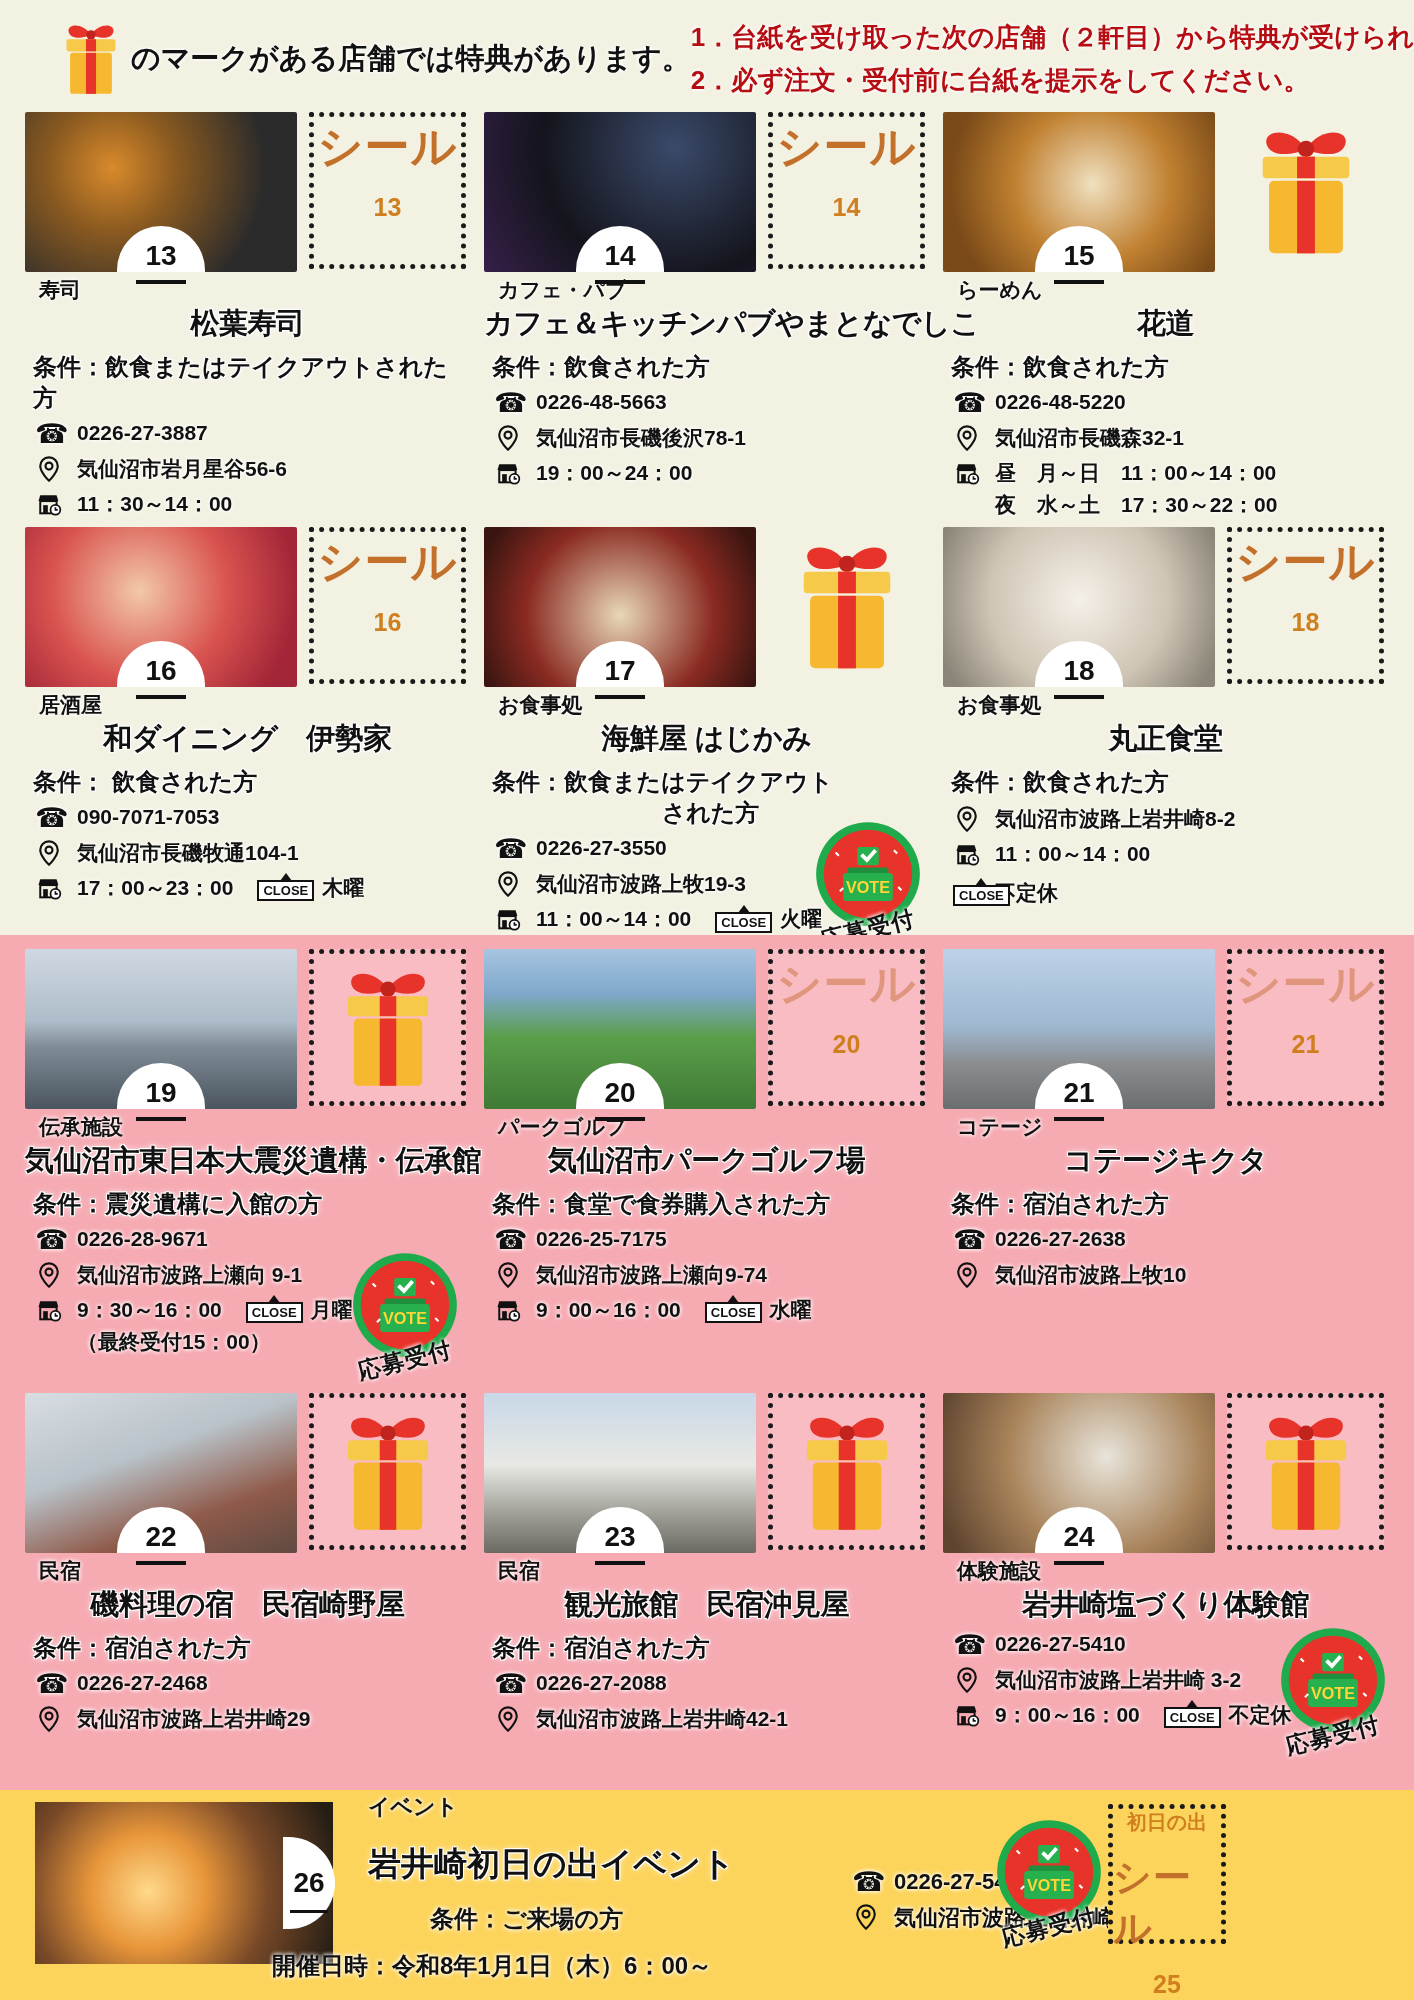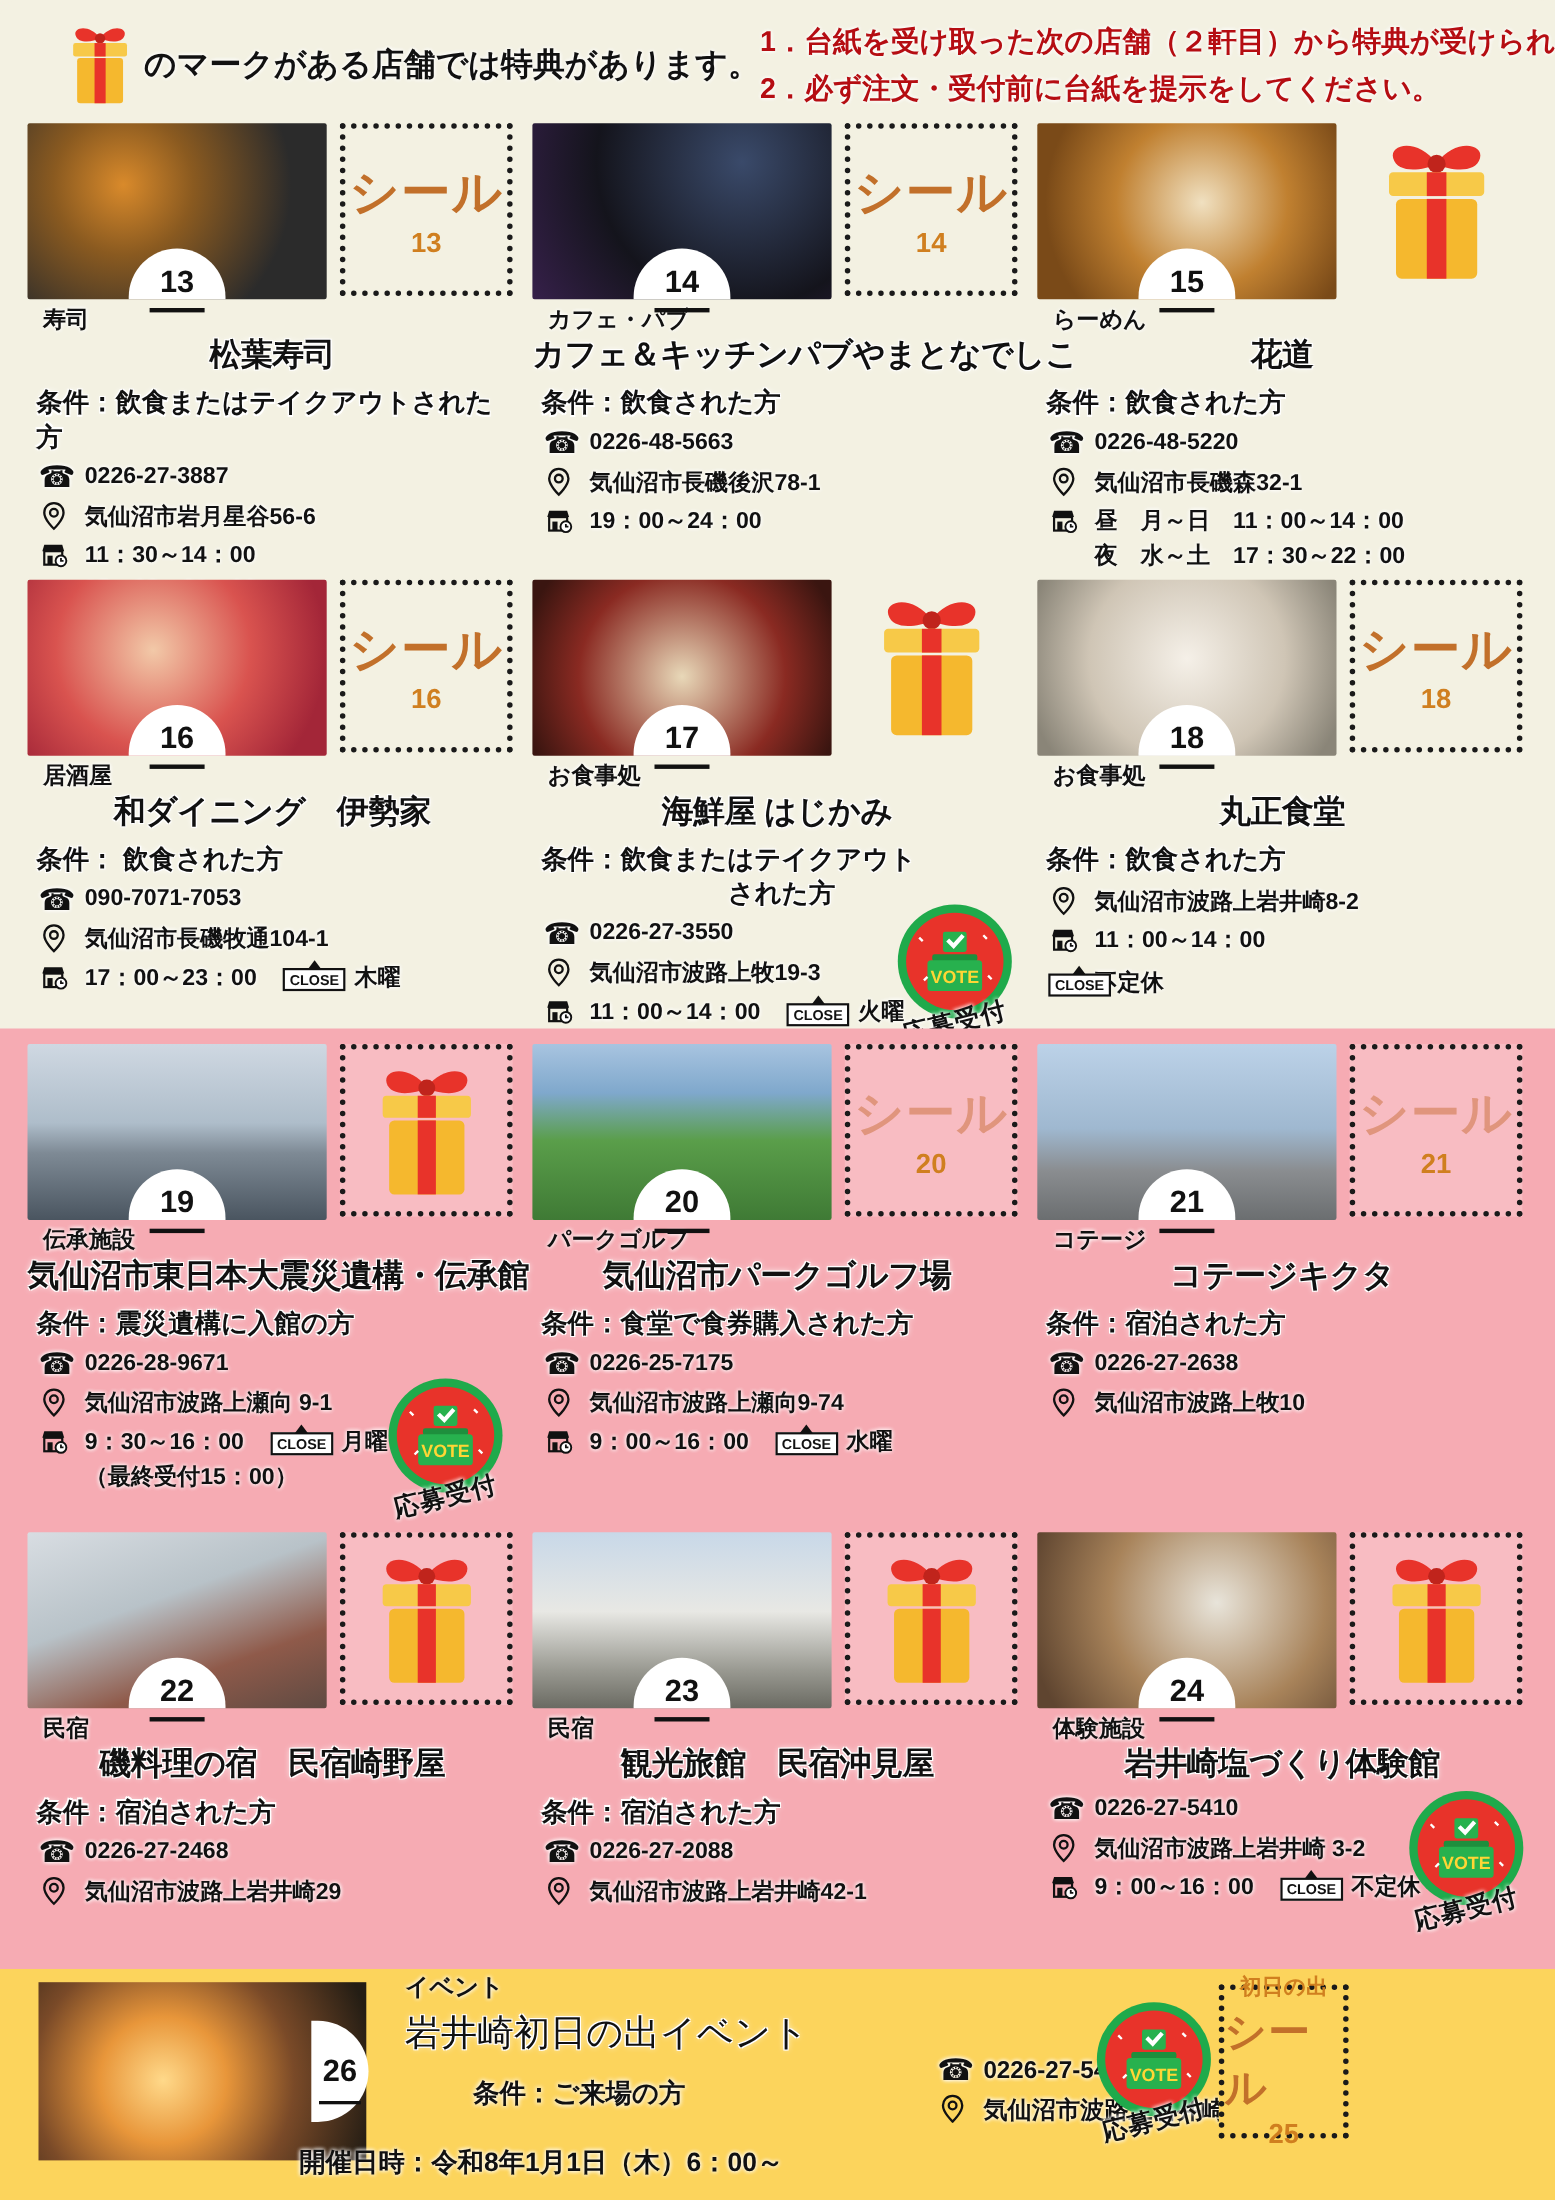--- a/index.html
+++ b/index.html
@@ -46,21 +46,21 @@
   .ic-svg { width:28px; height:28px; display:block; }
   .hours-lines .hl { display:flex; align-items:center; gap:14px; margin-bottom:4px; }
   .close-chunk { display:inline-flex; align-items:center; gap:8px; margin-left:10px; }
   .close-sign { display:inline-block; border:2px solid #111; background:#fff; font-size:13px; font-weight:800;
                 padding:1px 4px; position:relative; margin-top:6px; }
   .close-sign::before { content:""; position:absolute; left:50%; top:-9px; transform:translateX(-50%);
                 width:0; height:0; border-left:6px solid transparent; border-right:6px solid transparent; border-bottom:8px solid #111; }
 
   
   .seal-box { width:157px; height:157px; border:5px dotted #1a1a1a; display:flex; flex-direction:column;
-              align-items:center; justify-content:center; gap:2px; flex:0 0 auto; }
+              align-items:center; gap:16px; flex:0 0 auto; }
   .seal-box .seal-word { font-size:45px; font-weight:700; color:var(--sealtxt,#c2702a); letter-spacing:1px; }
   .seal-box .seal-num  { font-size:25px; font-weight:800; color:var(--sealnum,#d07f1f); }
   .seal-cream { background:var(--cream,#f3f1e2); }
   .seal-pink  { background:#f8bcc2; }
   .seal-pink .seal-word { color:#e0957d; }
   .seal-yellow{ background:var(--yellow,#fcd45c); width:118px; height:140px; }
   .seal-yellow .seal-word { font-size:38px; }
   .seal-small { font-size:20px; font-weight:800; color:var(--sealnum,#d07f1f); }
 
   .gift-plain { width:157px; height:157px; display:flex; align-items:center; justify-content:center; flex:0 0 auto; }
@@ -94,21 +94,21 @@
 
   
   .event-photo { position:absolute; left:35px; top:12px; width:298px; height:162px;
                  background:radial-gradient(circle at 38% 55%, #ffd98a, #e8963a 28%, #7a4a28 58%, #241d14 95%); }
   .event-num { position:absolute; right:-2px; top:50%; transform:translateY(-50%);
                width:52px; height:92px; background:#fff; border-radius:92px 0 0 92px; border-radius:0 92px 92px 0;
                display:flex; align-items:center; justify-content:center; font-size:28px; font-weight:800; color:#111; }
   .event-num::after { content:""; position:absolute; left:50%; transform:translateX(-50%); bottom:16px; width:38px; height:3px; background:#111; }
   .event-main { position:absolute; left:368px; top:2px; width:470px; }
   .event-cat { font-size:22px; font-weight:800; color:#111; text-shadow:0 0 4px #fff,0 0 4px #fff; }
-  .event-name { font-size:33px; font-weight:400; color:#111; margin-top:4px; white-space:nowrap;
+  .event-name { font-size:33px; font-weight:700; color:#111; margin-top:20px; white-space:nowrap;
                 text-shadow:-1px -1px 0 #fff,1px -1px 0 #fff,-1px 1px 0 #fff,1px 1px 0 #fff,0 0 6px #fff; }
   .event-cond { font-size:24px; font-weight:900; color:#111; margin:16px 0 0 62px; text-shadow:0 0 5px #fff,0 0 5px #fff; }
   .event-date { position:absolute; left:272px; top:160px; font-size:24px; font-weight:800; color:#111; white-space:nowrap;
                 text-shadow:0 0 4px #fff,0 0 4px #fff; }
   .event-contact { position:absolute; left:852px; top:72px; }
   .event-contact .detail-line { font-size:22px; }
   .event-vote { left:990px; top:28px; }
   .event-seal { position:absolute; left:1108px; top:14px; }
 </style>
 </head>

